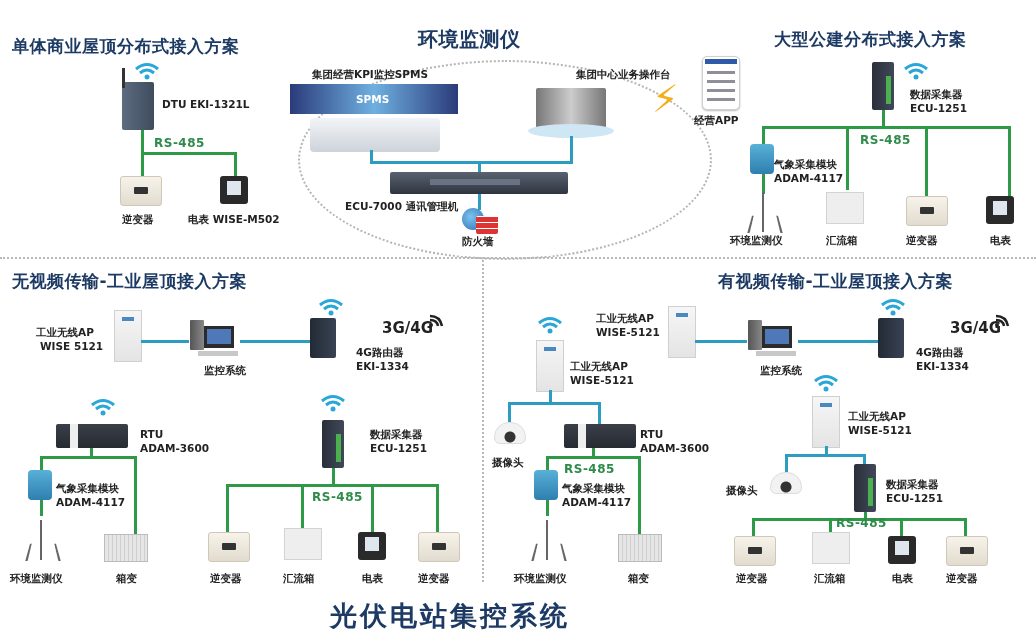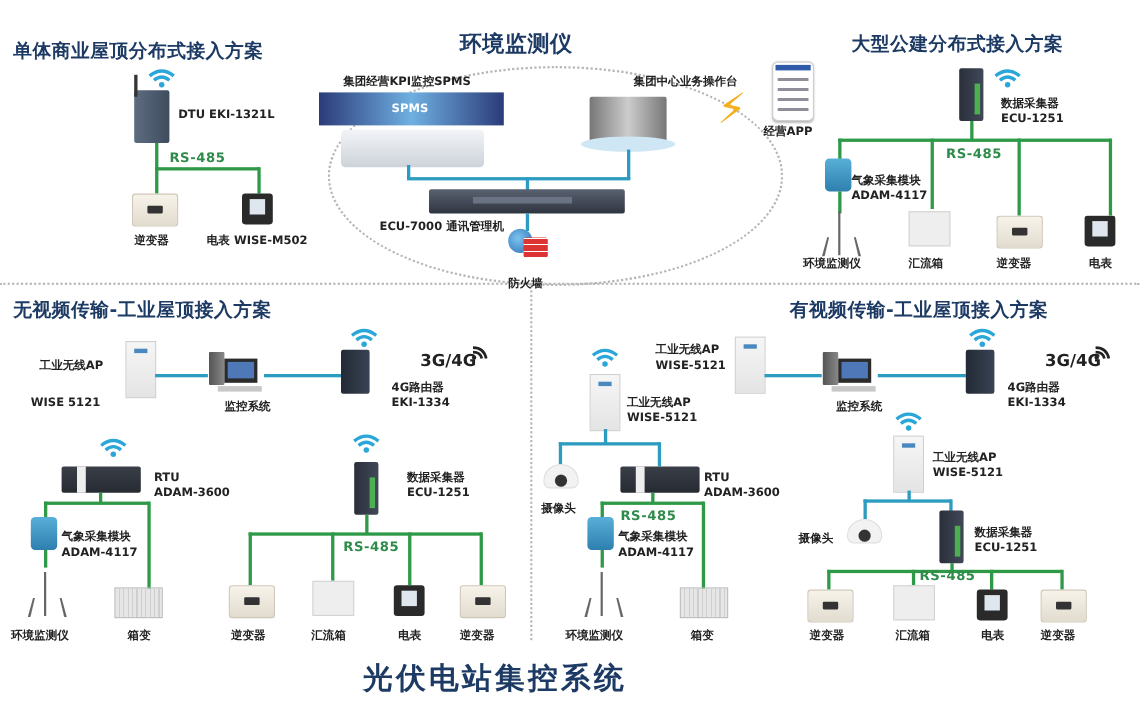--- a/index.html
+++ b/index.html
@@ -92,21 +92,21 @@
 <div class="box" style="left:528px;top:124px;width:86px;height:14px;background:#cfe6f5;border-radius:50%;"></div>
 <div class="bl" style="left:370px;top:150px;width:3px;height:12px;"></div>
 <div class="bl" style="left:370px;top:161px;width:203px;height:3px;"></div>
 <div class="bl" style="left:570px;top:136px;width:3px;height:27px;"></div>
 <div class="bl" style="left:478px;top:161px;width:3px;height:12px;"></div>
 <div class="rack" style="left:390px;top:172px;"></div>
 <div class="lbl b" style="left:345px;top:200px;">ECU-7000 通讯管理机</div>
 <div class="bl" style="left:478px;top:194px;width:3px;height:16px;"></div>
 <div class="globe" style="left:462px;top:208px;"></div>
 <div class="firewall" style="left:476px;top:216px;"></div>
-<div class="lbl b" style="left:462px;top:252px;">防火墙</div>
+<div class="lbl b" style="left:462px;top:236px;font-family:Liberation Mono, monospace;">防火墙</div>
 <div class="bolt" style="left:652px;top:80px;">⚡</div>
 <div class="phone" style="left:702px;top:56px;"></div>
 <div class="lbl b" style="left:694px;top:114px;">经营APP</div>
 
 <div class="ecu" style="left:872px;top:62px;"></div>
 <svg class="wifi" style="left:903px;top:62px;" viewBox="0 0 26 18">
     <path d="M2 7 Q13 -2 24 7" stroke="#2aa7d8" stroke-width="3" fill="none"></path>
     <path d="M6 11 Q13 5 20 11" stroke="#2aa7d8" stroke-width="3" fill="none"></path>
     <circle cx="13" cy="15" r="2.5" fill="#2aa7d8"></circle>
   </svg>
@@ -127,21 +127,21 @@
 <div class="combiner" style="left:826px;top:192px;"></div>
 <div class="inverter" style="left:906px;top:196px;"></div>
 <div class="meter" style="left:986px;top:196px;"></div>
 <div class="lbl b" style="left:730px;top:234px;">环境监测仪</div>
 <div class="lbl b" style="left:826px;top:234px;">汇流箱</div>
 <div class="lbl b" style="left:906px;top:234px;">逆变器</div>
 <div class="lbl b" style="left:990px;top:234px;">电表</div>
 
 <div class="ap" style="left:114px;top:310px;"></div>
 <div class="lbl b" style="left:36px;top:326px;">工业无线AP</div>
-<div class="lbl b" style="left:28px;top:340px;margin-top:20px;">WISE 5121</div>
+<div class="lbl b" style="left:40px;top:340px;">WISE 5121</div>
 <div class="bl" style="left:141px;top:340px;width:48px;height:3px;"></div>
 <div class="pc" style="left:190px;top:320px;width:50px;height:38px;">
   <div class="tower"></div>
   <div class="mon"></div>
   <div class="kb"></div>
 </div>
 <div class="lbl b" style="left:204px;top:364px;">监控系统</div>
 <div class="bl" style="left:240px;top:340px;width:70px;height:3px;"></div>
 <svg class="wifi" style="left:318px;top:298px;" viewBox="0 0 26 18">
     <path d="M2 7 Q13 -2 24 7" stroke="#2aa7d8" stroke-width="3" fill="none"></path>

